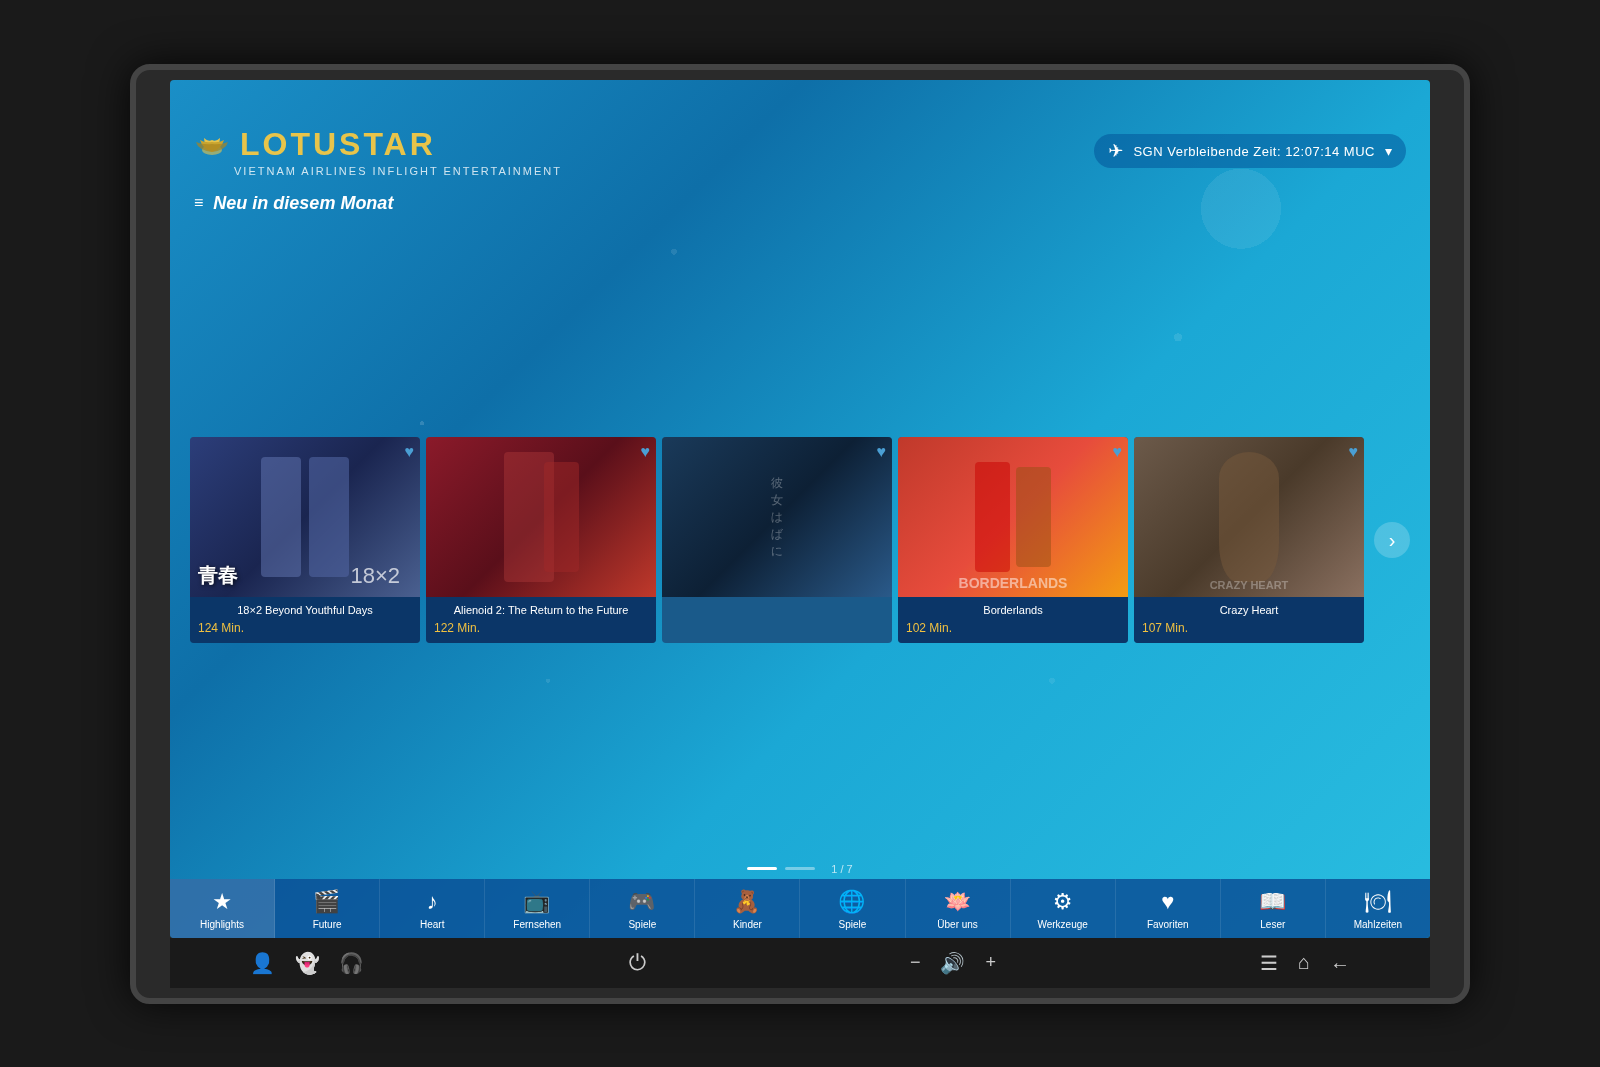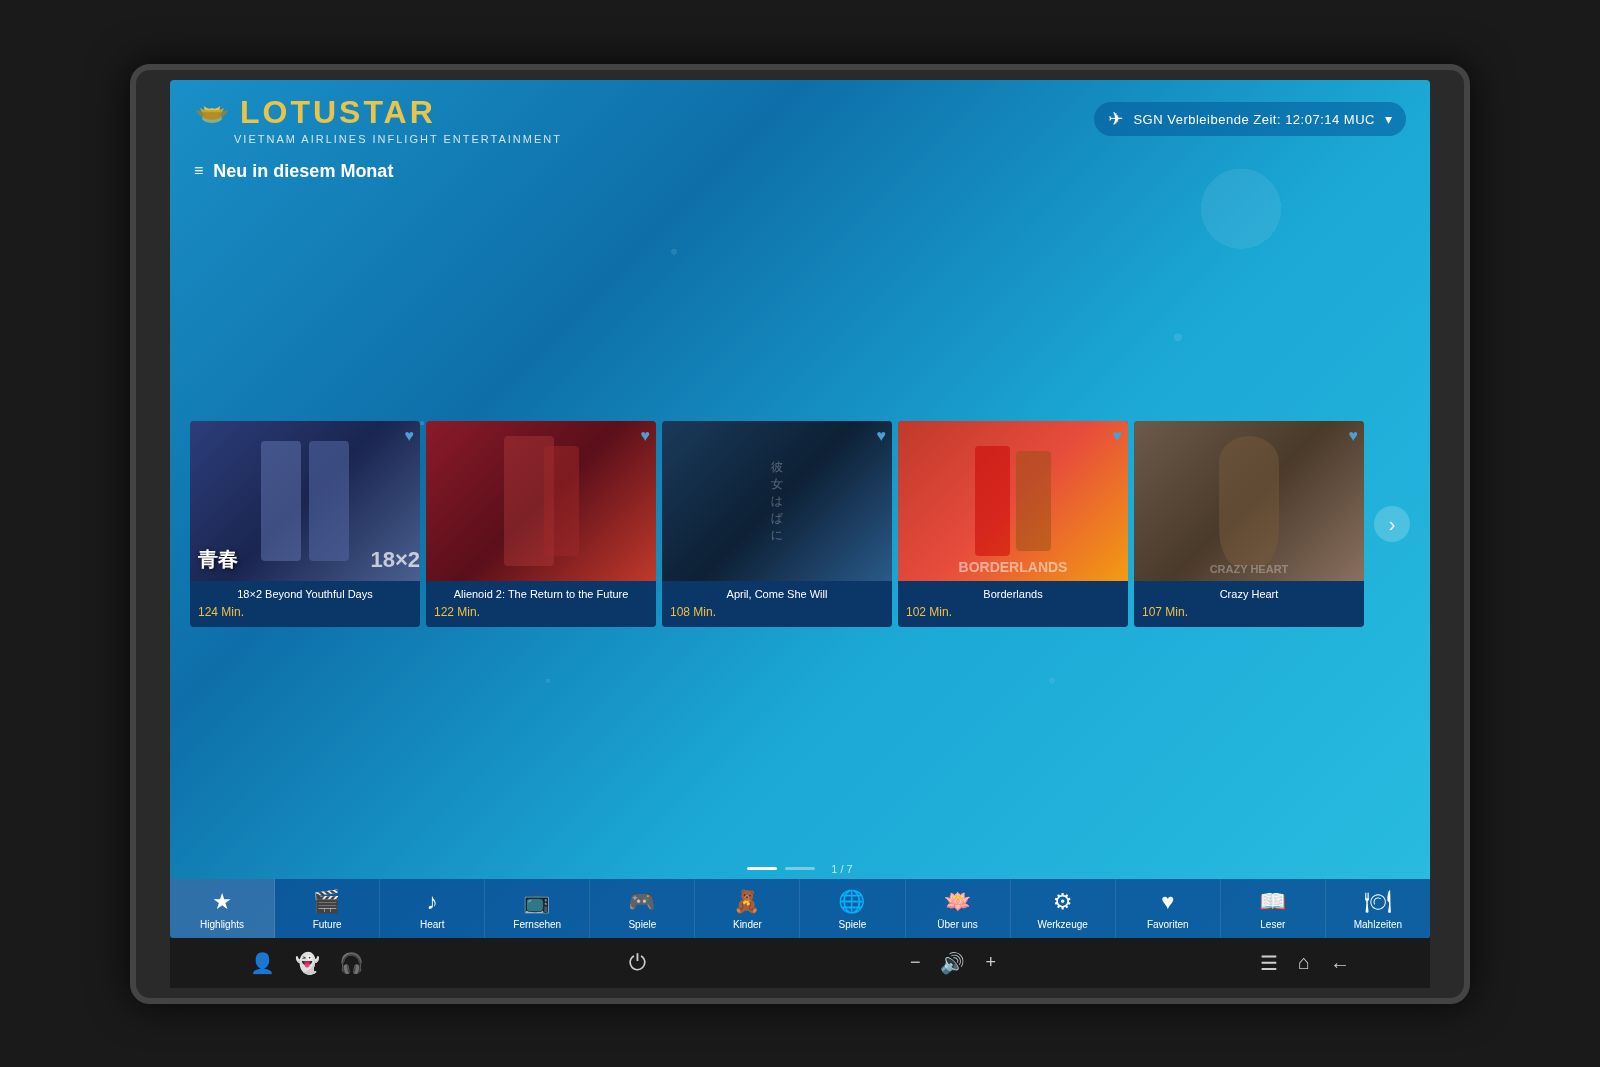--- a/index.html
+++ b/index.html
@@ -58,20 +58,21 @@
     }
 
     .header {
       display: flex;
       align-items: center;
       justify-content: space-between;
       padding: 14px 24px 10px;
       position: relative;
       z-index: 1;
       flex-shrink: 0;
+      margin-top: 32px;
     }
 
     .logo-area {
       display: flex;
       flex-direction: column;
     }
 
     .logo-top {
       display: flex;
       align-items: center;
@@ -131,20 +132,21 @@
 
     .hamburger-icon {
       color: white;
       font-size: 16px;
     }
 
     .section-label {
       color: white;
       font-size: 18px;
       font-weight: 600;
+      font-style: italic;
     }
 
     .movies-container {
       flex: 1;
       display: flex;
       align-items: center;
       padding: 0 20px;
       position: relative;
       z-index: 1;
       gap: 6px;
@@ -357,21 +359,21 @@
       <div class="movies-row">
 
         <div class="movie-card">
           <div class="movie-poster poster-1">
 
             <div style="position:absolute;inset:0;display:flex;align-items:center;justify-content:center;">
               <div style="width:40px;height:120px;background:rgba(100,120,180,0.5);border-radius:4px;margin:0 4px;"></div>
               <div style="width:40px;height:120px;background:rgba(80,100,160,0.6);border-radius:4px;margin:0 4px;"></div>
             </div>
             <div style="position:absolute;bottom:8px;left:8px;color:white;font-size:20px;font-weight:bold;text-shadow:1px 1px 4px rgba(0,0,0,0.8);">青春</div>
-            <div style="position:absolute;bottom:8px;right:0;color:rgba(255,255,255,0.7);font-size:22px;font-weight:bold;">18×2</div>
+            <div style="position:absolute;bottom:8px;right:20px;color:rgba(255,255,255,0.7);font-size:22px;font-weight:normal;">18×2</div>
             <span class="movie-heart">♥</span>
           </div>
           <div class="movie-info">
             <div class="movie-title">18×2 Beyond Youthful Days</div>
             <div class="movie-duration">124 Min.</div>
           </div>
         </div>
 
         <div class="movie-card">
           <div class="movie-poster poster-2">
@@ -386,24 +388,20 @@
             <div class="movie-duration">122 Min.</div>
           </div>
         </div>
 
         <div class="movie-card">
           <div class="movie-poster poster-3">
             <div style="position:absolute;inset:0;display:flex;align-items:center;justify-content:center;flex-direction:column;">
               <div style="color:rgba(255,255,255,0.3);font-size:12px;text-align:center;padding:10px;">彼<br>女<br>は<br>ば<br>に</div>
             </div>
             <span class="movie-heart">♥</span>
-          </div>
-          <div class="movie-info">
-            <div class="movie-title">April, Come She Will</div>
-            <div class="movie-duration">108 Min.</div>
           </div>
         </div>
 
         <div class="movie-card">
           <div class="movie-poster poster-4">
             <div style="position:absolute;inset:0;display:flex;align-items:center;justify-content:center;">
               <div style="width:35px;height:110px;background:rgba(200,0,0,0.5);border-radius:4px;margin:0 3px;"></div>
               <div style="width:35px;height:100px;background:rgba(150,80,20,0.5);border-radius:4px;margin:0 3px;"></div>
             </div>
             <div style="position:absolute;bottom:6px;left:5px;right:5px;color:rgba(255,255,255,0.5);font-size:14px;font-weight:bold;text-align:center;">BORDERLANDS</div>

